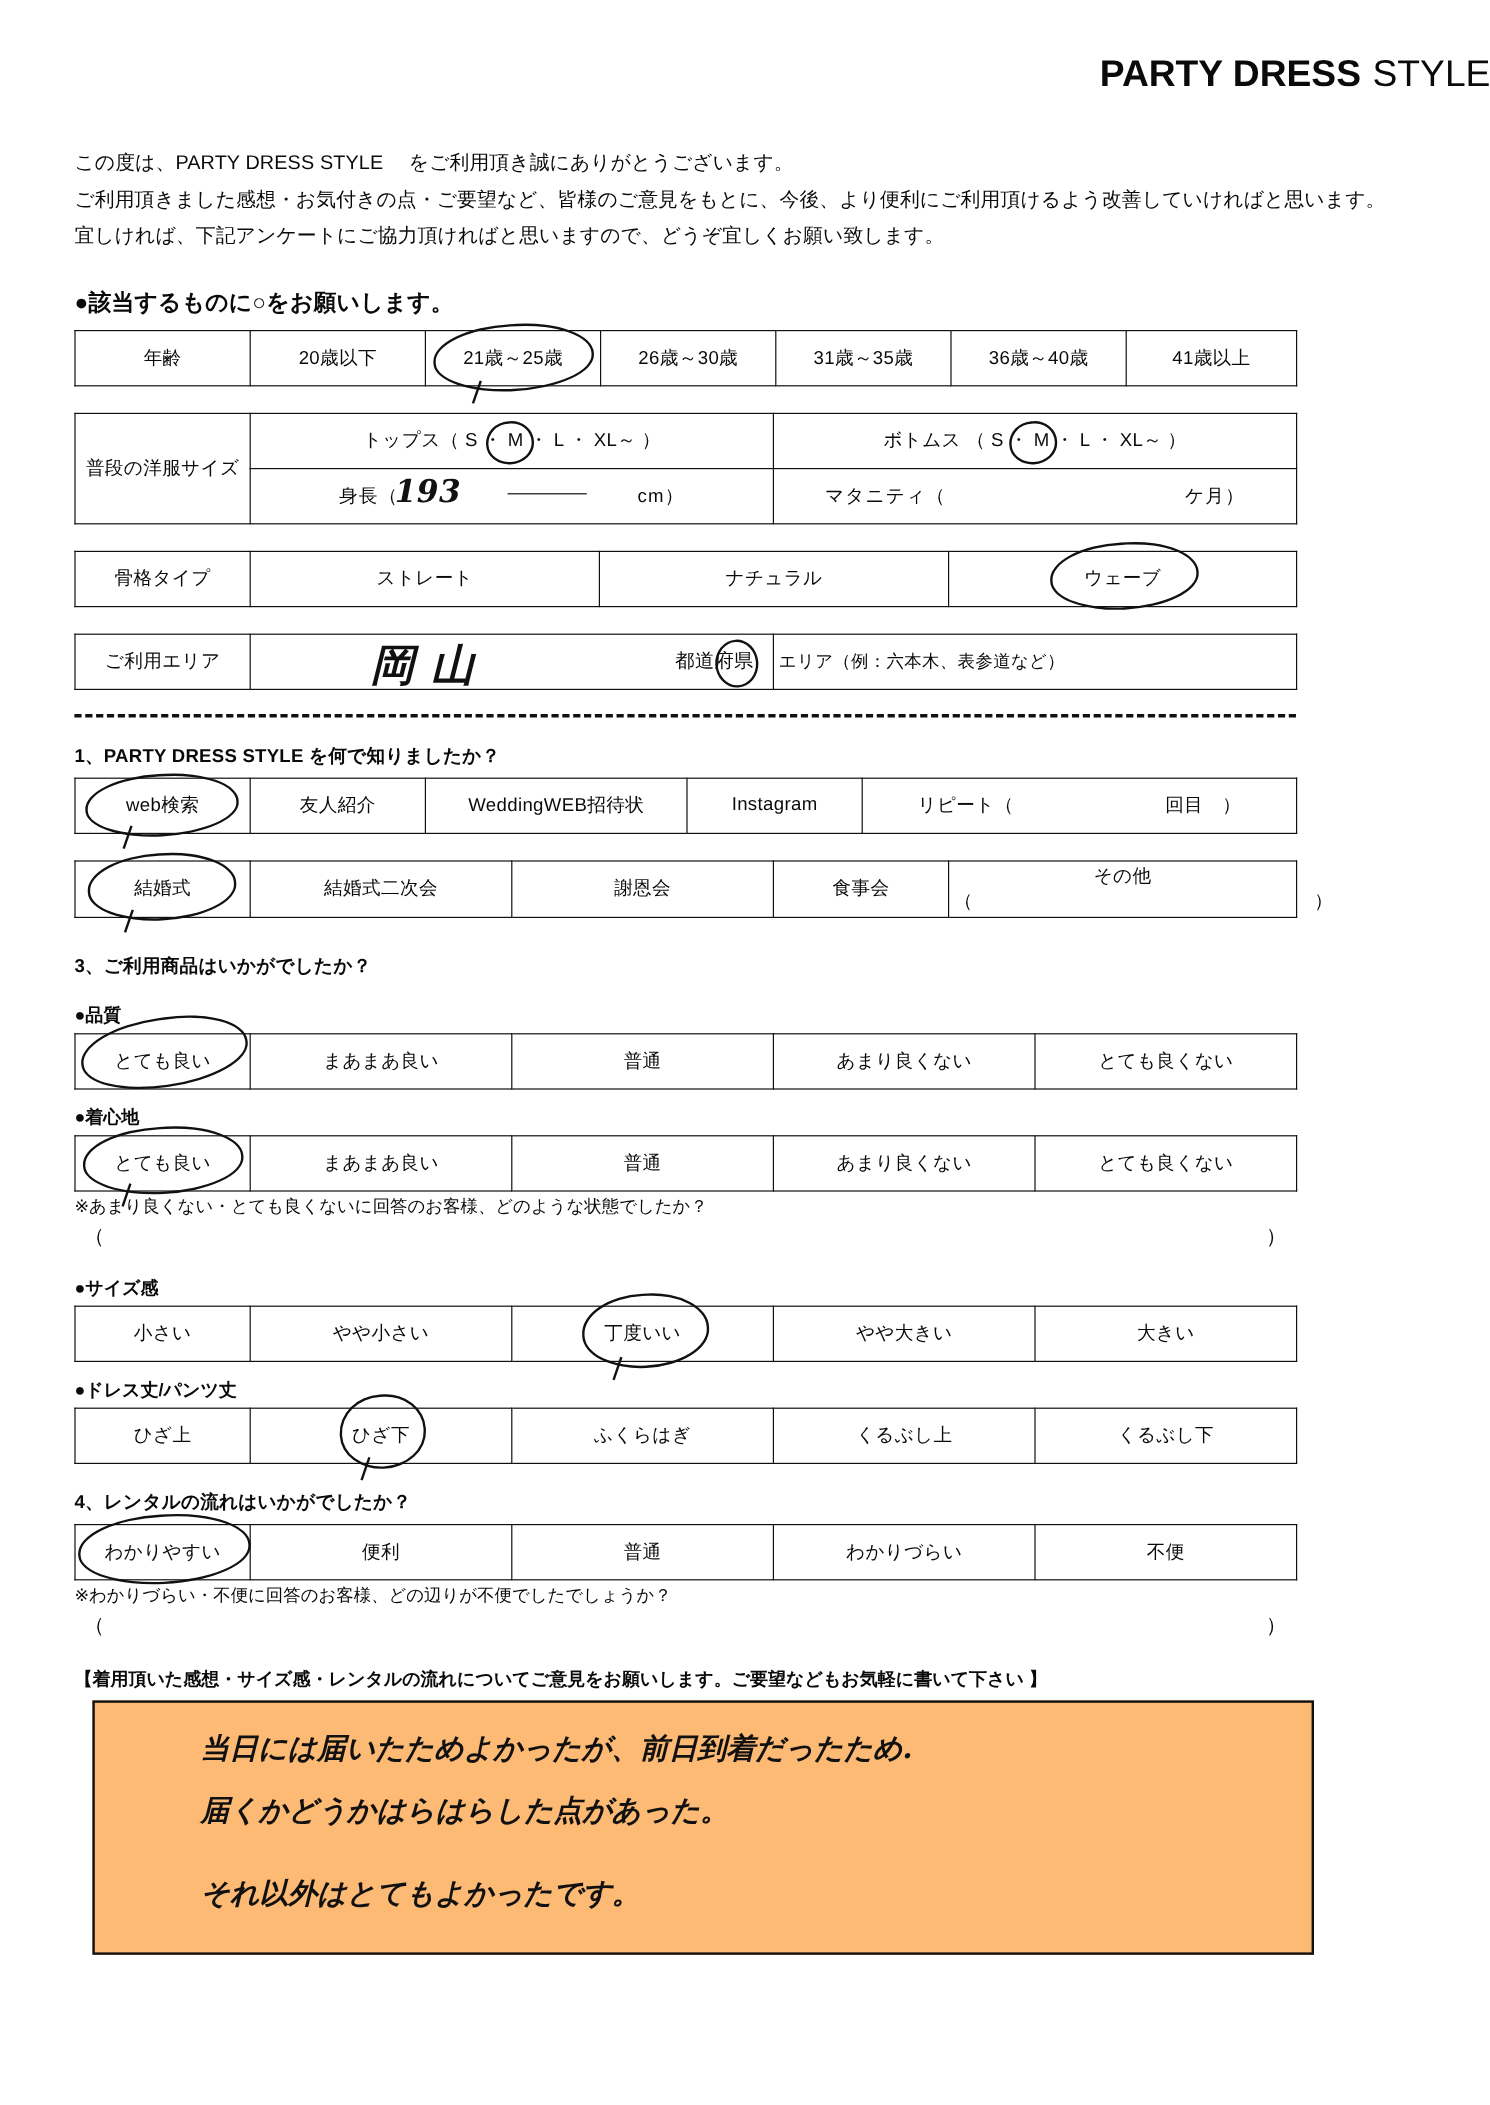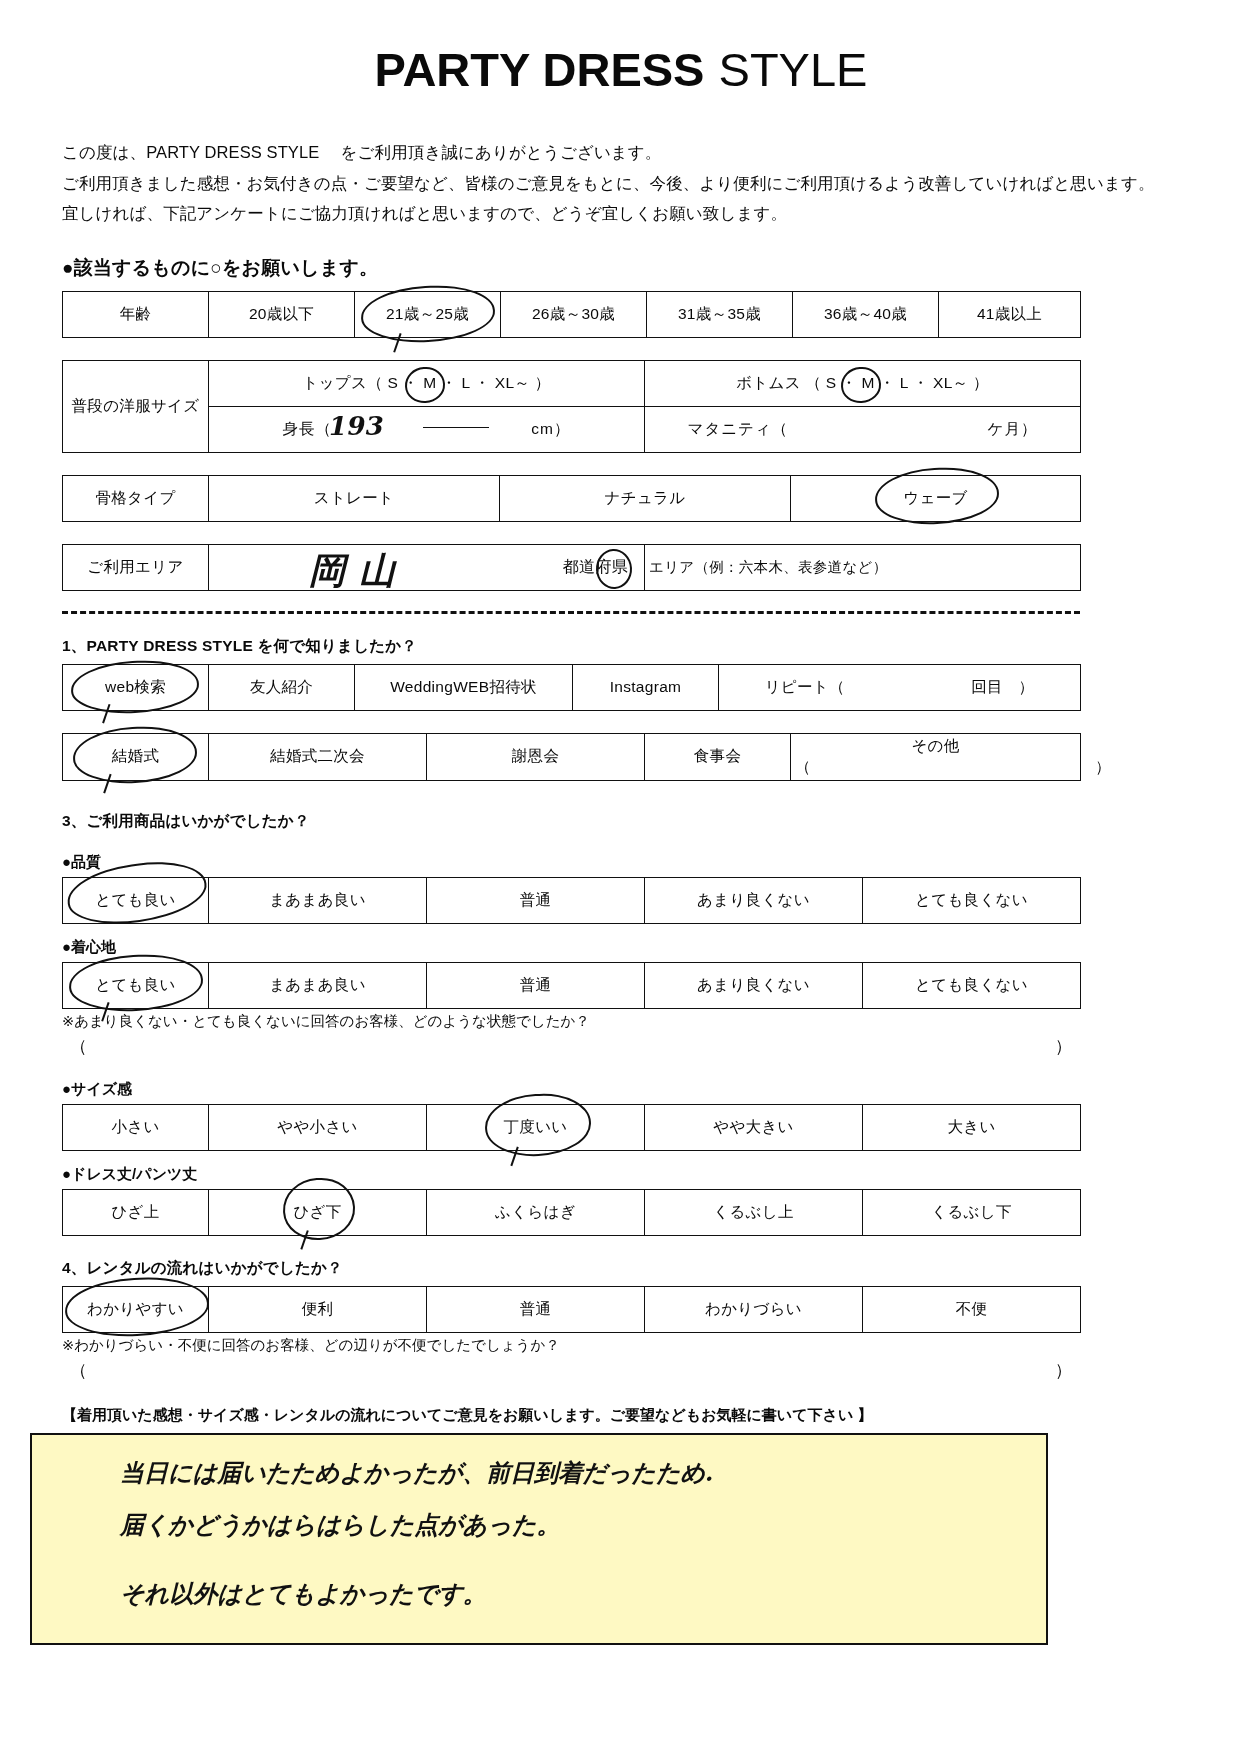--- a/index.html
+++ b/index.html
@@ -10,23 +10,23 @@
     background: #ffffff;
     font-family: "Liberation Sans", "DejaVu Sans", sans-serif;
     color: #0a0a0a;
     position: relative;
     overflow: hidden;
   }
   .page { position: relative; width:1242px; height:1754px; padding: 0; }
 
   
   .brand {
-    text-align: center;
+    text-align: right;
     margin-top: 46px;
-    font-size: 47px;
+    font-size: 31px;
     letter-spacing: 1px;
     line-height: 1.0;
     white-space: nowrap;
   }
   .brand .bold { font-weight: 800; letter-spacing: 0px; }
   .brand .light { font-weight: 300; letter-spacing: 0px; }
 
   
   .intro {
     margin: 44px 0 0 62px;
@@ -143,26 +143,26 @@
     letter-spacing: 14px;
   }
 
   
   .comment-title {
     margin: 24px 0 8px 62px;
     font-size: 15px;
     font-weight: 700;
   }
   .comment-box {
-    margin-left: 30px;
+    margin-left: 77px;
     width: 1018px;
     height: 212px;
     border: 2.6px solid #111;
     position: relative;
-    background: #fef9c3;
+    background: #fdba74;
   }
   .comment-box .line {
     position: absolute;
     left: 88px;
     font-size: 24px;
     white-space: nowrap;
   }
   .cl1 { top: 22px; }
   .cl2 { top: 74px; }
   .cl3 { top: 143px; }

